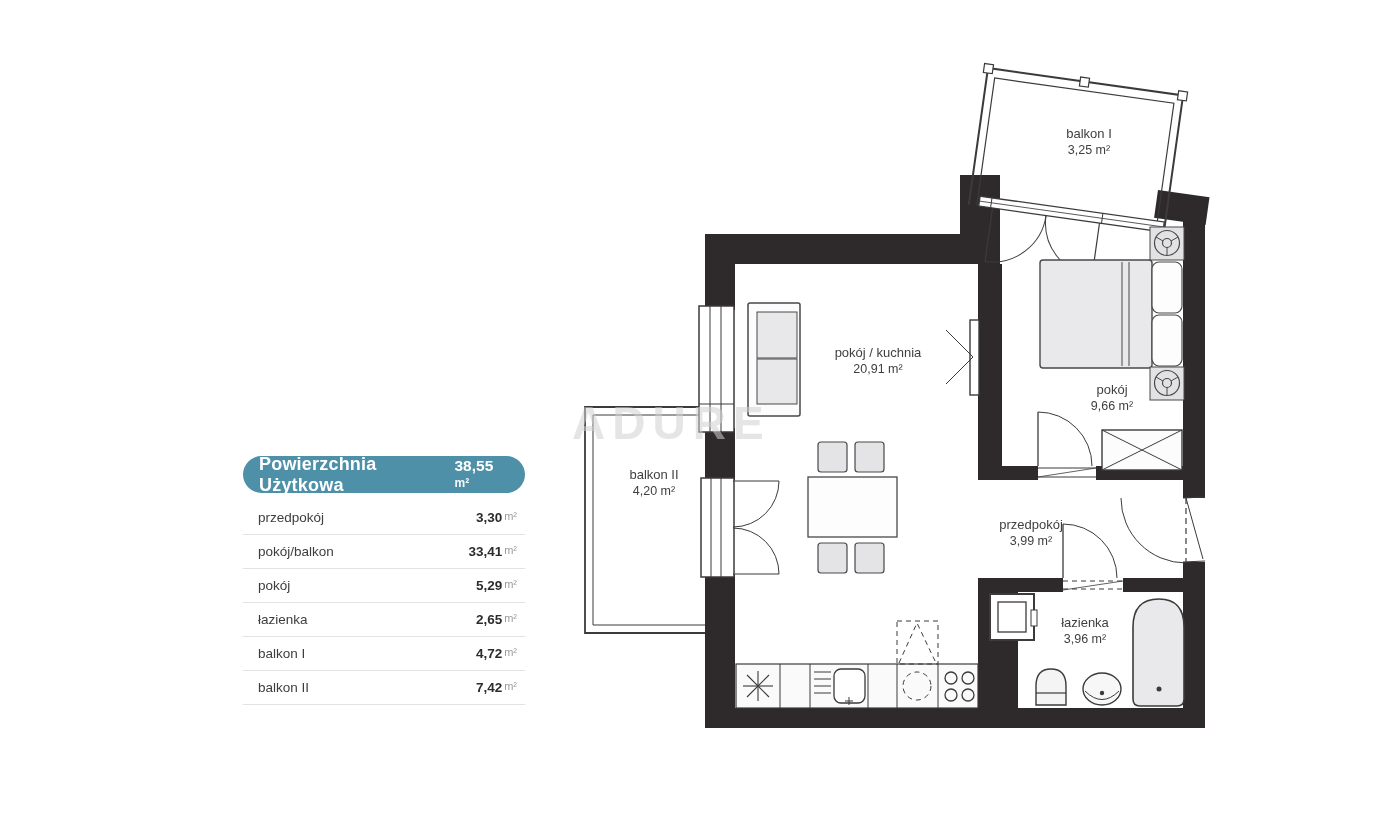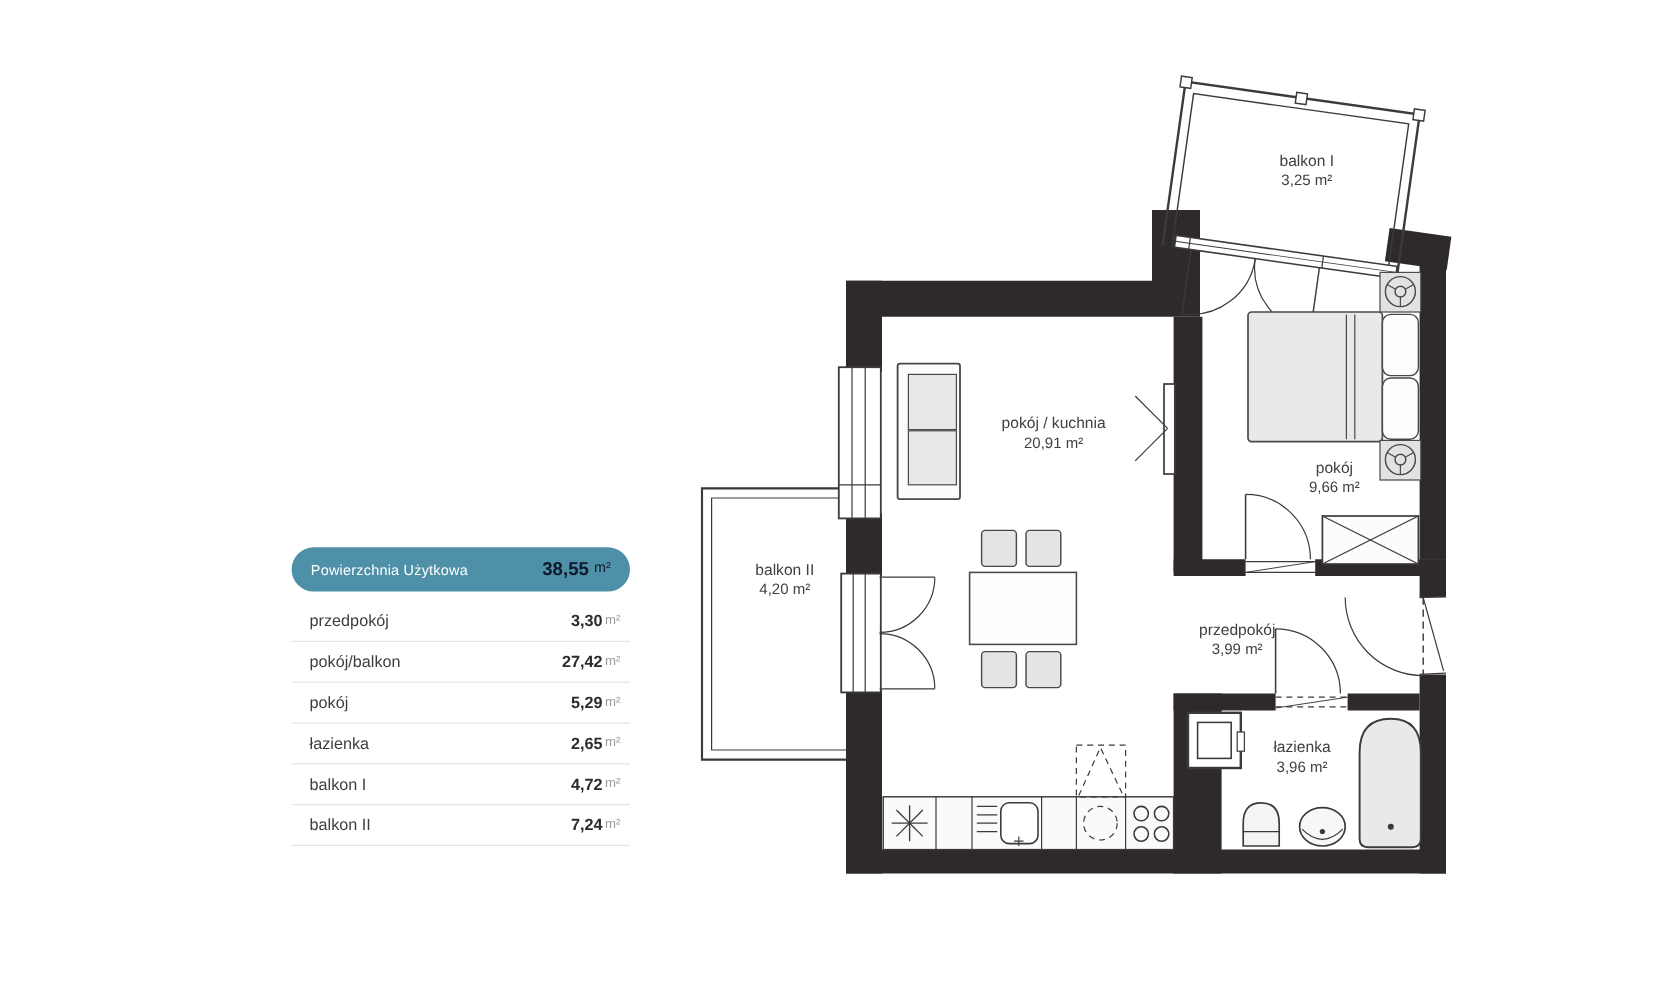--- a/index.html
+++ b/index.html
@@ -6,22 +6,22 @@
   body{width:1379px;height:824px;overflow:hidden;font-family:"Liberation Sans",sans-serif;position:relative;}
   .stage{position:absolute;inset:0;}
 
   
   .legend{position:absolute;left:243px;top:456px;width:282px;}
   .legend-header{
     height:37px;border-radius:19px;background:#4e90a8;color:#ffffff;
     display:flex;align-items:center;justify-content:space-between;
     padding:0 16px;box-sizing:border-box;
   }
-  .legend-header .hl{font-size:12px;font-weight:normal;letter-spacing:.2px;}
-  .legend-header .hv{font-size:15.5px;font-weight:normal;color:#0f172a;}
+  .legend-header .hl{font-size:18px;font-weight:bold;letter-spacing:.2px;}
+  .legend-header .hv{font-size:15.5px;font-weight:bold;color:#ffffff;}
   .legend-header .hv i{font-style:normal;font-size:12px;vertical-align:2px;opacity:.95;}
   .legend-rows{margin-top:8px;}
   .lrow{
     height:34px;display:flex;align-items:center;justify-content:space-between;
     padding:0 8px 0 15px;border-bottom:1px solid #e3e3e3;box-sizing:border-box;
   }
   .lrow .rl{font-size:13.5px;color:#3d3d3d;}
   .lrow .rv{font-size:13.5px;color:#2c2c2c;font-weight:bold;}
   .lrow .rv i{font-style:normal;font-weight:normal;font-size:11px;color:#9b9b9b;vertical-align:2px;margin-left:2px;}
 
@@ -50,37 +50,37 @@
       <span class="hl">Powierzchnia Użytkowa</span>
       <span class="hv"><b>38,55</b> <i>m²</i></span>
     </div>
     <div class="legend-rows">
       <div class="lrow">
         <span class="rl">przedpokój</span>
         <span class="rv"><b>3,30</b><i>m²</i></span>
       </div>
       <div class="lrow">
         <span class="rl">pokój/balkon</span>
-        <span class="rv"><b>27,42</b><i>m²</i></span>
+        <span class="rv"><b>33,41</b><i>m²</i></span>
       </div>
       <div class="lrow">
         <span class="rl">pokój</span>
         <span class="rv"><b>5,29</b><i>m²</i></span>
       </div>
       <div class="lrow">
         <span class="rl">łazienka</span>
         <span class="rv"><b>2,65</b><i>m²</i></span>
       </div>
       <div class="lrow">
         <span class="rl">balkon I</span>
         <span class="rv"><b>4,72</b><i>m²</i></span>
       </div>
       <div class="lrow">
         <span class="rl">balkon II</span>
-        <span class="rv"><b>7,24</b><i>m²</i></span>
+        <span class="rv"><b>7,42</b><i>m²</i></span>
       </div>
     </div>
   </aside>
 
   <div class="plan">
     <svg width="1379" height="824" viewBox="0 0 1379 824">
 
       <g fill="#2e2a2b" stroke="none">
         <path d="M705 234 h295 v30 h-295 z"></path>
         <path d="M960 175 h40 v62 h-40 z"></path>
@@ -265,20 +265,21 @@
         <path d="M1036 705 V686 Q1036 669 1051 669 Q1066 669 1066 686 V705 Z" fill="#f4f4f5" stroke="#3c3a3b" stroke-width="1.4"></path>
         <line x1="1036" y1="693" x2="1066" y2="693" stroke="#3c3a3b" stroke-width="1.2"></line>
       </g>
       <g>
         <ellipse cx="1102" cy="689" rx="19" ry="16" fill="#f7f7f8" stroke="#3c3a3b" stroke-width="1.4"></ellipse>
         <path d="M1085 691 Q1102 708 1119 691" fill="none" stroke="#3c3a3b" stroke-width="1"></path>
         <circle cx="1102" cy="693" r="2.2" fill="#3c3a3b"></circle>
       </g>
     </svg>
 
+    <div class="wm">ADURE</div>
 
     <div class="plan-label" style="left:1089px;top:142px">
       <div class="rn">balkon I</div>
       <div class="ra">3,25 m²</div>
     </div>
     <div class="plan-label" style="left:878px;top:361px">
       <div class="rn">pokój / kuchnia</div>
       <div class="ra">20,91 m²</div>
     </div>
     <div class="plan-label" style="left:1112px;top:398px">

